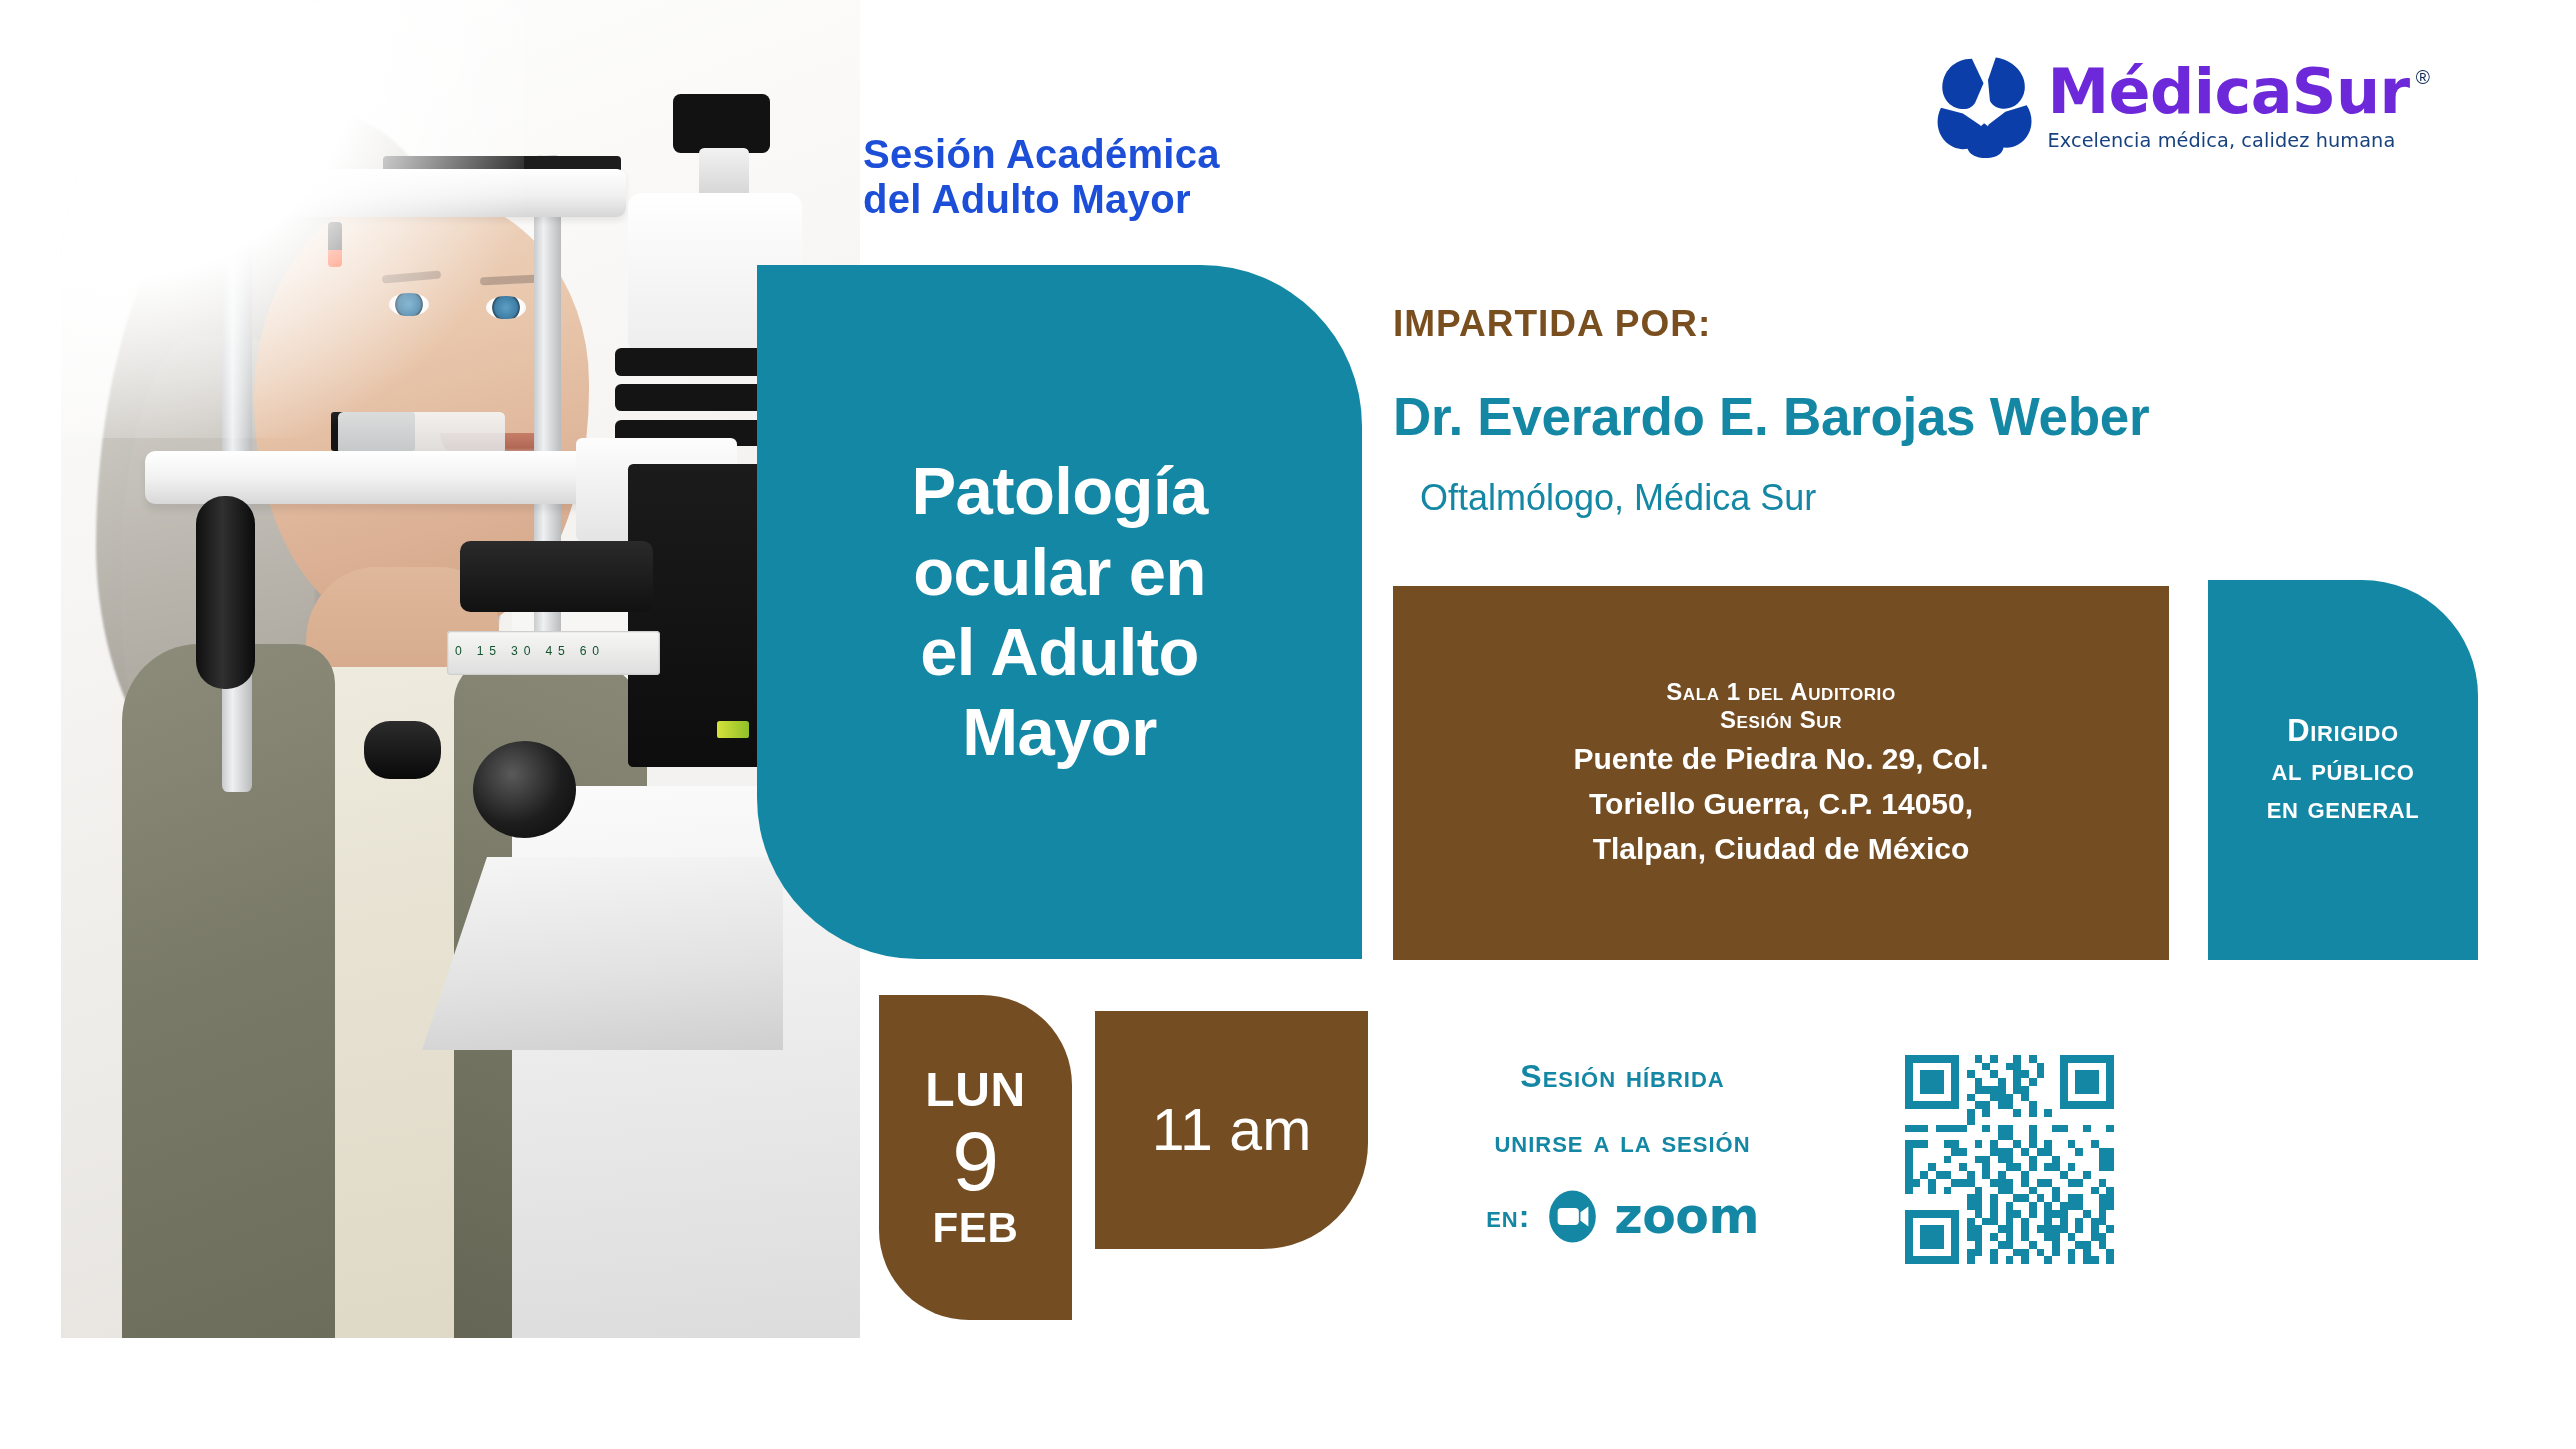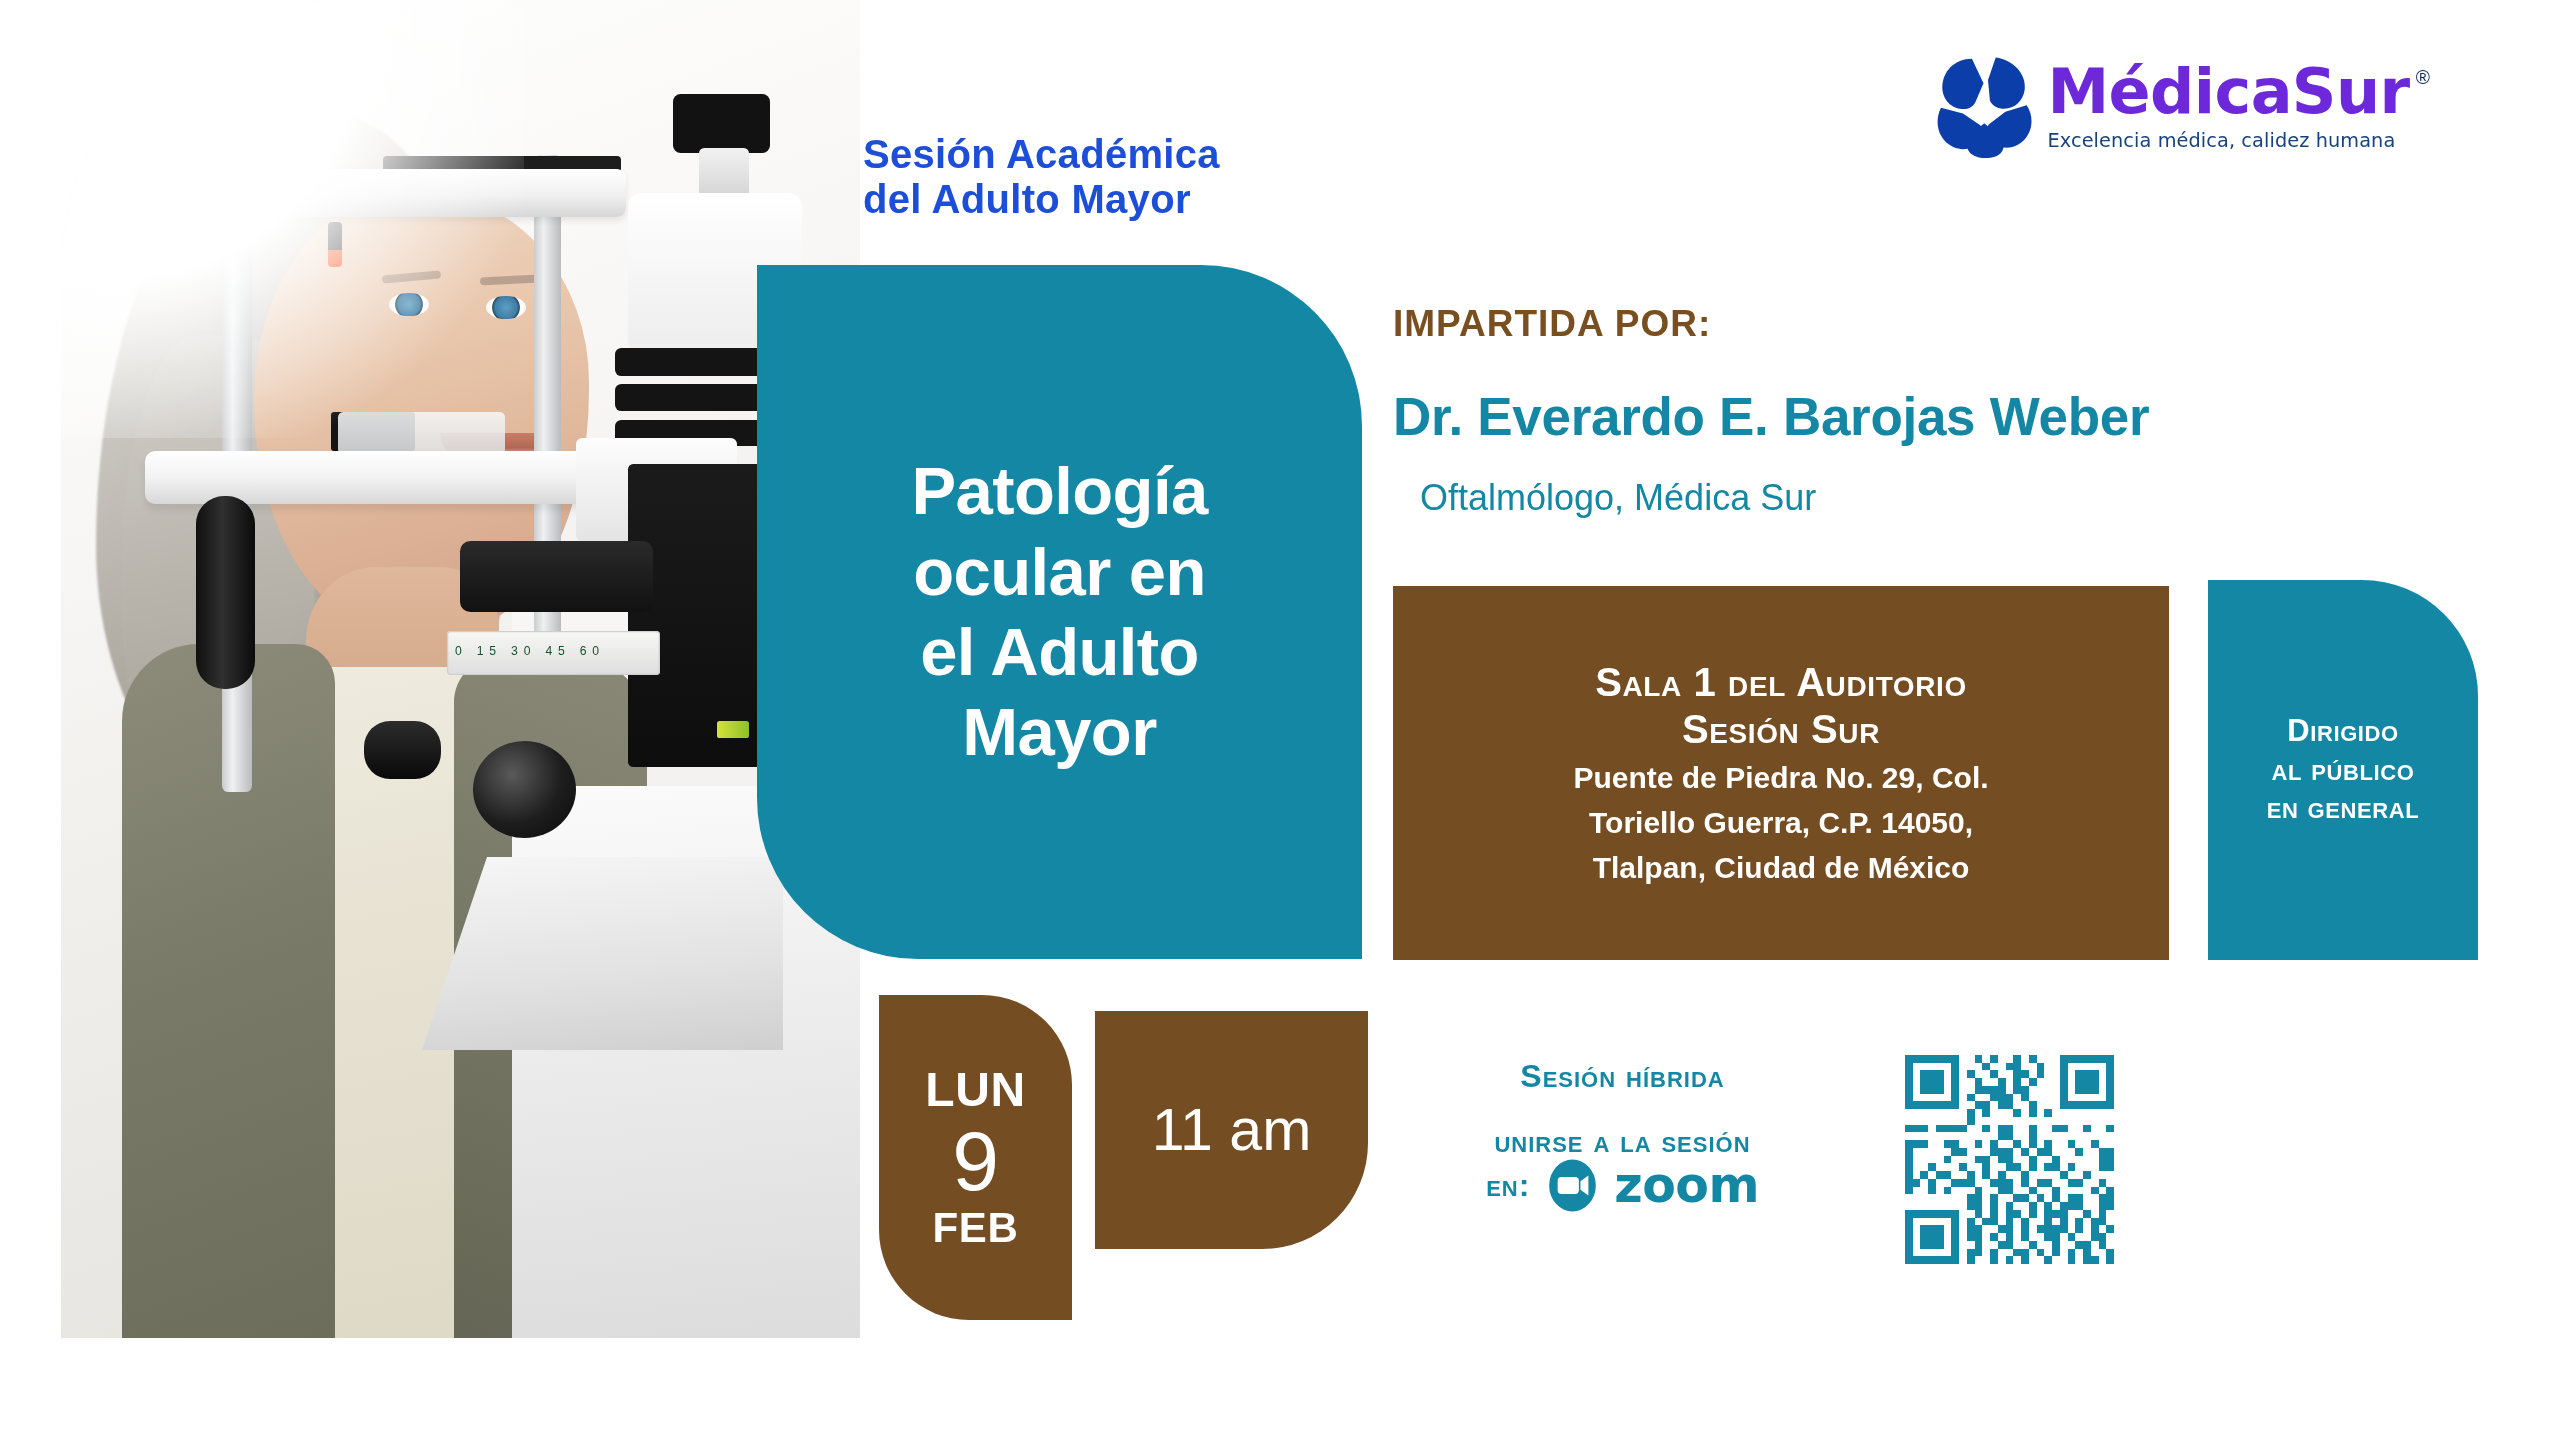--- a/index.html
+++ b/index.html
@@ -132,21 +132,21 @@
   .imp{position:absolute;left:1393px;top:303px;color:#7a4f1f;font-size:37px;font-weight:bold;letter-spacing:1px;}
   .doc-name{position:absolute;left:1393px;top:386px;color:#1387a4;font-size:53px;font-weight:bold;letter-spacing:-0.3px;white-space:nowrap;}
   .doc-role{position:absolute;left:1420px;top:477px;color:#1387a4;font-size:36px;font-weight:400;}
 
   
   .addr{
     position:absolute;left:1393px;top:586px;width:776px;height:374px;
     background:#744d22;display:flex;flex-direction:column;align-items:center;justify-content:center;
     color:#ffffff;text-align:center;padding:0 16.7px;box-sizing:border-box;
   }
-  .addr .l1,.addr .l2{font-size:40px;font-weight:bold;letter-spacing:0.6px;font-variant:small-caps;line-height:1.18;}
+  .addr .l1,.addr .l2{font-size:24px;font-weight:bold;letter-spacing:0.6px;font-variant:small-caps;line-height:1.18;}
   .addr .l3{font-size:30px;font-weight:bold;line-height:1.32;margin-top:5.2px;}
 
   
   .dirig{
     position:absolute;left:2208px;top:580px;width:270px;height:380px;
     background:#1387a4;border-top-right-radius:116px;
     display:flex;align-items:center;justify-content:center;text-align:center;
     color:#fff;font-size:31px;font-weight:bold;letter-spacing:0.6px;font-variant:small-caps;line-height:1.24;
     box-sizing:border-box;padding:0 11.6px;
   }
@@ -166,21 +166,21 @@
     position:absolute;left:1095px;top:1011px;width:273px;height:238px;
     background:#744d22;border-bottom-right-radius:106px;
     display:flex;align-items:center;justify-content:center;color:#fff;
     font-size:59px;font-weight:400;
   }
 
   
   .hybrid{position:absolute;left:1423px;top:1059px;width:399px;text-align:center;color:#1387a4;}
   .hybrid .h1{font-size:32px;font-weight:bold;font-variant:small-caps;letter-spacing:1px;line-height:1.1;}
   .hybrid .h2{font-size:32px;font-weight:bold;font-variant:small-caps;letter-spacing:1px;line-height:1.1;margin-top:30px;}
-  .zoomrow{display:flex;align-items:center;justify-content:center;gap:15.5px;}
+  .zoomrow{display:flex;align-items:center;justify-content:center;gap:15.5px;margin-top:31px;}
   .zoomrow .en{font-size:32px;font-weight:bold;font-variant:small-caps;letter-spacing:1px;color:#1387a4;}
   .zoom-icon{width:53px;height:53px;flex:0 0 auto;}
   .zoom-word{font-size:49px;font-weight:bold;color:#1387a4;letter-spacing:-0.6px;line-height:1;font-family:"DejaVu Sans",sans-serif;}
 
   
   .qr{position:absolute;left:1897px;top:1047px;width:225px;height:225px;}
   .qr svg{display:block;width:100%;height:100%;}
 
   
   .acceso{

